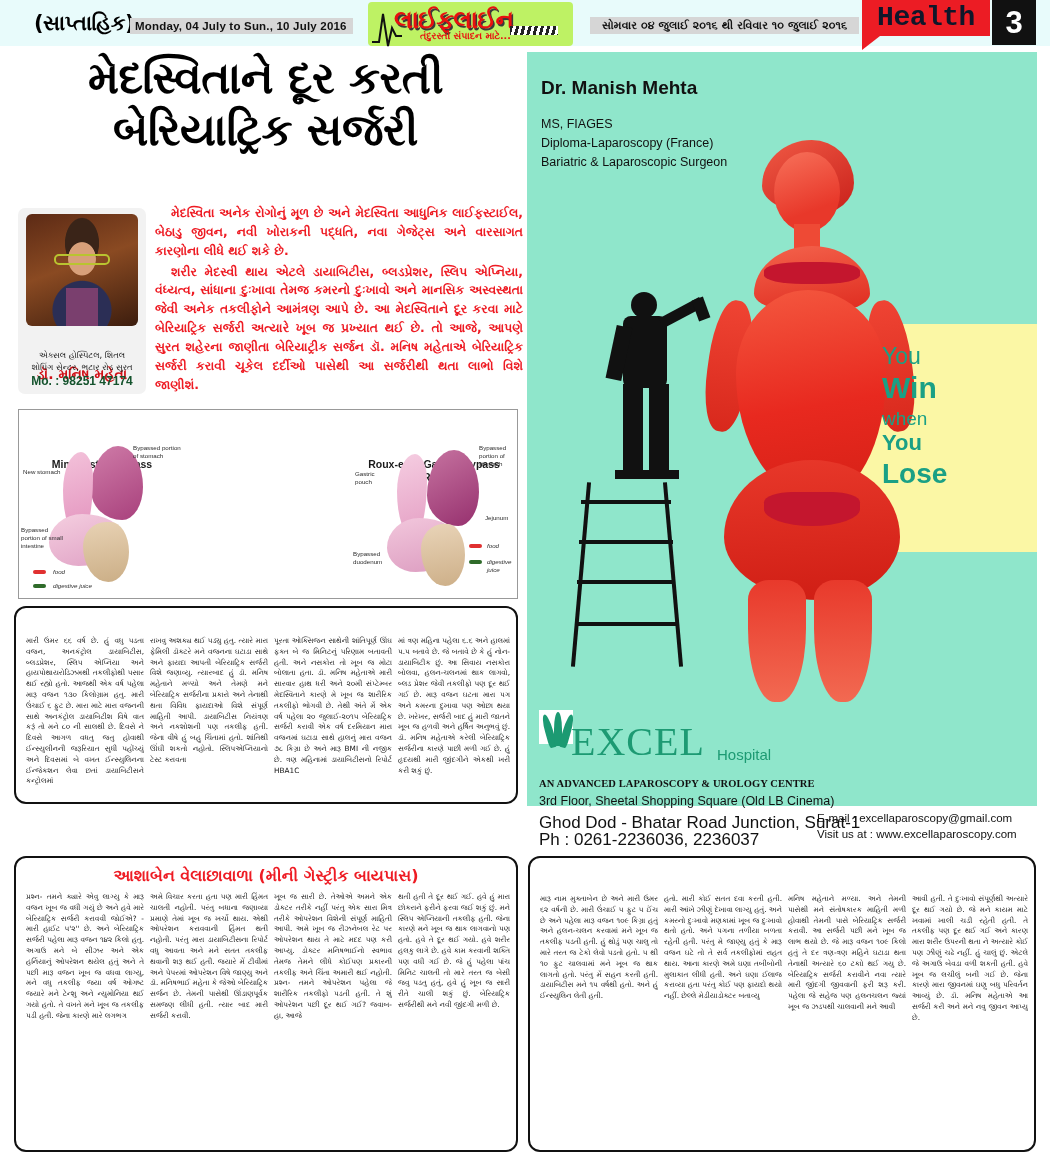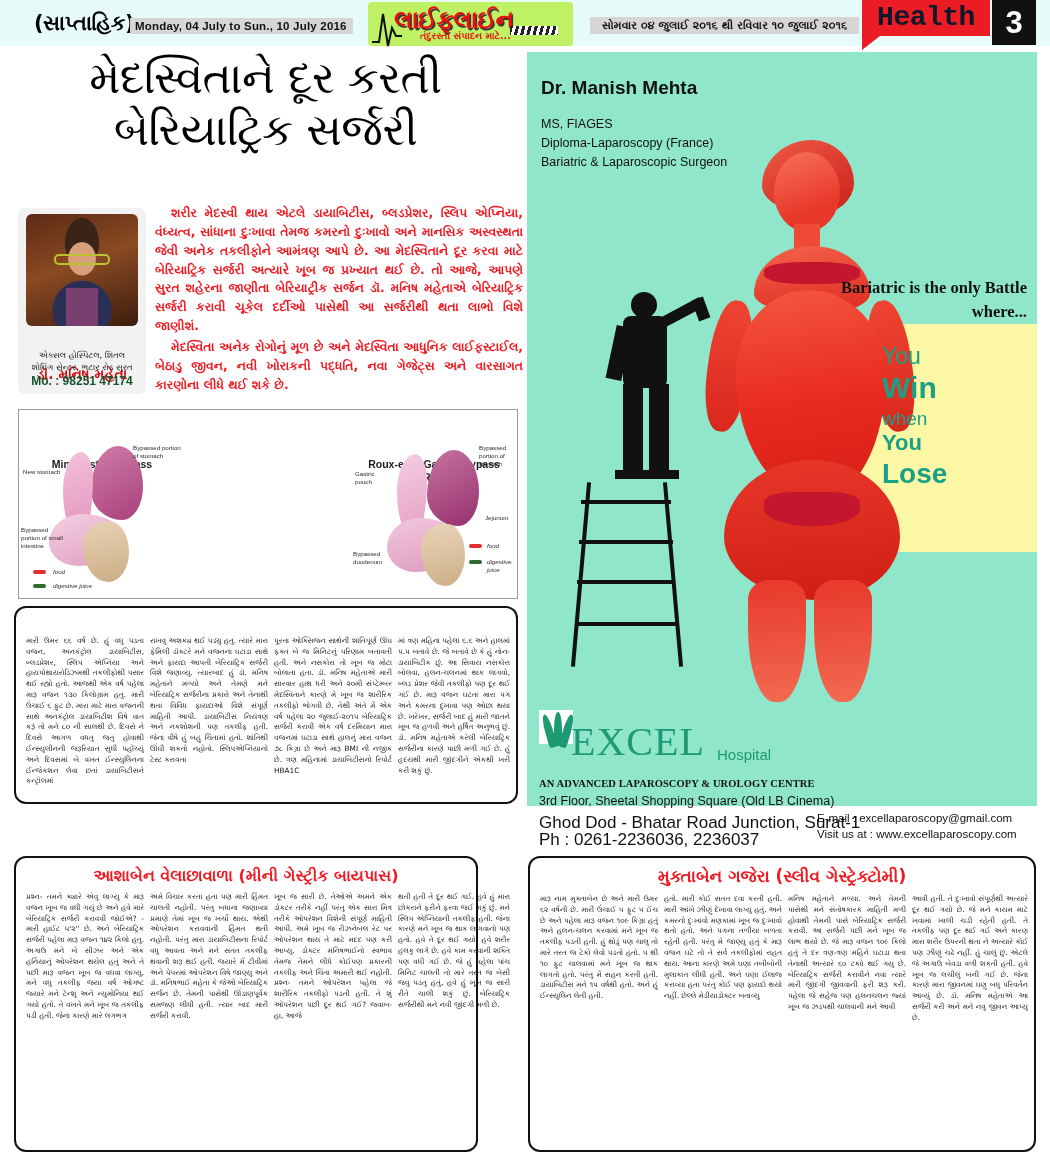--- a/index.html
+++ b/index.html
@@ -73,21 +73,21 @@
   .mh-pageno span {
     display: block; text-align: center; line-height: 45px;
     color: #fff; font-weight: bold; font-size: 31px;
   }
 
   
   .headline {
     position: absolute; left: 8px; top: 52px; width: 515px;
     text-align: center; color: #000;
     font-family: "DejaVu Sans", sans-serif;
-    font-size: 44px; font-weight: 400; line-height: 1.18;
+    font-size: 44px; font-weight: 700; line-height: 1.18;
     letter-spacing: -0.5px;
   }
 
   
   .doc-card {
     position: absolute; left: 18px; top: 208px; width: 128px; height: 186px;
     background: #f2f2f2; border-radius: 7px; overflow: hidden;
   }
   .doc-photo {
     position: absolute; left: 8px; top: 6px; width: 112px; height: 112px;
@@ -290,21 +290,21 @@
   
   #boxA { left: 14px; top: 606px; width: 504px; height: 198px; }
   #boxA .box-hd { top: 6px; font-size: 15px; }
   #boxA .col { top: 28px; height: 166px; }
   #boxA .c1 { left: 10px; width: 118px; }
   #boxA .c2 { left: 134px; width: 118px; }
   #boxA .c3 { left: 258px; width: 118px; }
   #boxA .c4 { left: 382px; width: 112px; }
 
   
-  #boxB { left: 14px; top: 856px; width: 464px; height: 296px; }
+  #boxB { left: 14px; top: 856px; width: 504px; height: 296px; }
   #boxB .box-hd { top: 8px; font-size: 16px; }
   #boxB .col { top: 34px; height: 256px; }
   #boxB .c1 { left: 10px; width: 118px; }
   #boxB .c2 { left: 134px; width: 118px; }
   #boxB .c3 { left: 258px; width: 118px; }
   #boxB .c4 { left: 382px; width: 112px; }
 
   
   #boxC { left: 528px; top: 856px; width: 508px; height: 296px; }
   #boxC .box-hd { top: 8px; font-size: 17px; }
@@ -353,22 +353,22 @@
     </div>
     <div class="doc-name">ડૉ. મનિષ મહેતા</div>
     <div class="doc-addr">
       <div>એક્સલ હોસ્પિટલ, શિતલ</div>
       <div>શોપિંગ સેન્ટર, ભટાર રોડ સુરત</div>
     </div>
     <div class="doc-mo">Mo. : 98251 47174</div>
   </div>
 
   <div class="intro">
+    <p>મેદસ્વિતા અનેક રોગોનું મૂળ છે અને મેદસ્વિતા આધુનિક લાઈફસ્ટાઈલ, બેઠાડુ જીવન, નવી ખોરાકની પદ્ધતિ, નવા ગેજેટ્સ અને વારસાગત કારણોના લીધે થઈ શકે છે.</p>
     <p>શરીર મેદસ્વી થાય એટલે ડાયાબિટીસ, બ્લડપ્રેશર, સ્લિપ એપ્નિયા, વંધ્યત્વ, સાંધાના દુઃખાવા તેમજ કમરનો દુઃખાવો અને માનસિક અસ્વસ્થતા જેવી અનેક તકલીફોને આમંત્રણ આપે છે. આ મેદસ્વિતાને દૂર કરવા માટે બેરિયાટ્રિક સર્જરી અત્યારે ખૂબ જ પ્રખ્યાત થઈ છે. તો આજે, આપણે સુરત શહેરના જાણીતા બેરિયાટ્રીક સર્જન ડૉ. મનિષ મહેતાએ બેરિયાટ્રિક સર્જરી કરાવી ચૂકેલ દર્દીઓ પાસેથી આ સર્જરીથી થતા લાભો વિશે જાણીશં.</p>
-    <p>મેદસ્વિતા અનેક રોગોનું મૂળ છે અને મેદસ્વિતા આધુનિક લાઈફસ્ટાઈલ, બેઠાડુ જીવન, નવી ખોરાકની પદ્ધતિ, નવા ગેજેટ્સ અને વારસાગત કારણોના લીધે થઈ શકે છે.</p>
   </div>
 
   <div class="diagram">
 
     <div class="dg-col" style="left:0;width:166px;">
       <div class="dg-title">Mini Gastric Bypass</div>
       <div class="stomach" style="left:72px;top:36px;width:52px;height:74px;background:linear-gradient(150deg,#cf7ca8,#a8407c);"></div>
       <div class="stomach" style="left:44px;top:42px;width:30px;height:86px;background:linear-gradient(160deg,#f3c2da,#e290bc);border-radius:60% 40% 45% 55%/45% 30% 70% 55%;"></div>
       <div class="stomach" style="left:30px;top:104px;width:74px;height:52px;background:linear-gradient(160deg,#f5cfe0,#dfa0c4);border-radius:45% 55% 60% 40%/55% 45% 55% 45%;"></div>
       <div class="stomach" style="left:64px;top:112px;width:46px;height:60px;background:linear-gradient(170deg,#e8d2b4,#cbae86);border-radius:50% 40% 45% 55%/40% 50% 50% 60%;"></div>
@@ -439,24 +439,20 @@
 
     <div class="ladder">
       <div class="rail" style="left:8px;top:0;transform:rotate(5deg);"></div>
       <div class="rail" style="left:100px;top:0;transform:rotate(-5deg);"></div>
       <div class="rung" style="left:10px;top:18px;width:90px;"></div>
       <div class="rung" style="left:8px;top:58px;width:94px;"></div>
       <div class="rung" style="left:6px;top:98px;width:98px;"></div>
       <div class="rung" style="left:4px;top:140px;width:102px;"></div>
     </div>
 
-    <div class="pr-tag">
-      <div>Bariatric is the only Battle</div>
-      <div>where...</div>
-    </div>
 
     <div class="pr-win">
       <div class="l1">You</div>
       <div class="l2">Win</div>
       <div class="l3">when</div>
       <div class="l4">You</div>
       <div class="l5">Lose</div>
     </div>
 
     <div class="excel-logo">
@@ -488,21 +484,20 @@
 - મારી હાઈટ ૫'૨'' છે. અને બેરિયાટ્રિક સર્જરી પહેલા મારૂ વજન ૧૪૨ કિલો હતુ. અગાઉ મને બે સીઝર અને એક હર્નિયાનું ઓપરેશન થયેલ હતું અને તે પછી મારૂ વજન ખૂબ જ વધવા લાગ્યુ, મને વધુ તકલીફ જયા વર્ષ ઓગષ્ટ જયારે મને ટેન્શુ અને ન્યુમોનિયા થઈ ગયો હતો. તે વખતે મને ખૂબ જ તકલીફ પડી હતી. જેના કારણે મારે લગભગ</div>
     <div class="col c2">અમે વિચાર કરતા હતા પણ મારી હિંમત ચાલતી નહોતી. પરંતુ બધાના જણાવ્યા પ્રમાણે તેમાં ખૂબ જ ખર્ચો થાય. એથી ઓપરેશન કરાવવાની હિંમત થતી નહોતી. પરંતુ મારા ડાયાબિટીસના રિપોર્ટ વધુ આવતા અને મને સતત તકલીફ થવાની શરૂ થઈ હતી. જયારે મેં ટીવીમાં અને પેપરમાં ઓપરેશન વિષે જાણ્યુ અને ડૉ. મનિષભાઈ મહેતા કે જેઓ બેરિયાટ્રિક સર્જન છે. તેમની પાસેથી ઊંડાણપૂર્વક સમજણ લીધી હતી. ત્યાર બાદ મારી સર્જરી કરાવી.</div>
     <div class="col c3">ખૂબ જ સારી છે. તેઓએ અમને એક ડોક્ટર તરીકે નહીં પરંતુ એક સારા મિત્ર તરીકે ઓપરેશન વિશેની સંપૂર્ણ માહિતી આપી. અમે ખૂબ જ રીઝનેબલ રેટ પર ઓપરેશન થાય તે માટે મદદ પણ કરી આપ્યુ.
 ડોક્ટર મનિષભાઈનો સ્વભાવ તેમજ તેમને લીધે કોઈપણ પ્રકારની તકલીફ અને ચિંતા અમારી થઈ નહોતી.
 પ્રશ્ન- તમને ઓપરેશન પહેલા જે શારીરિક તકલીફો પડતી હતી. તે શું ઓપરેશન પછી દૂર થઈ ગઈ?
 જવાબ- હા, આજે</div>
     <div class="col c4">થતી હતી તે દૂર થઈ ગઈ. હવે હું મારા છોકરાને ફરીને ફરવા જઈ શકું છું. મને સ્લિપ એપ્નિયાની તકલીફ હતી. જેના કારણે મને ખૂબ જ થાક લાગવાનો પણ હતો. હવે તે દૂર થઈ ગયો. હવે શરીર હલકુ લાગે છે. હવે કામ કરવાની શક્તિ પણ વધી ગઈ છે. જે હું પહેલા પાંચ મિનિટ ચાલતી તો મારે તરત જ બેસી જવુ પડતુ હતું, હવે હું ખૂબ જ સારી રીતે ચાલી શકું છું. બેરિયાટ્રિક સર્જરીથી મને નવી જીંદગી મળી છે.</div>
   </div>
 
   <div class="box" id="boxC">
-    <div class="box-hd">મુક્તાબેન ગજેરા (સ્લીવ ગેસ્ટ્રેક્ટોમી)</div>
     <div class="col c1">મારૂ નામ મુક્તાબેન છે અને મારી ઉંમર ૬૨ વર્ષની છે. મારી ઉંચાઈ ૫ ફુટ ૫ ઈંચ છે અને પહેલા મારૂ વજન ૧૦૯ કિગ્રા હતું અને હલન-ચલન કરવામાં મને ખૂબ જ તકલીફ પડતી હતી. હું થોડું પણ ચાલુ તો મારે તરત જ ટેકો લેવો પડતો હતો. ૫ થી ૧૦ ફુટ ચાલવામાં મને ખૂબ જ થાક લાગતો હતો. પરંતુ મેં સહન કરતી હતી. ડાયાબિટીસ મને ૧૫ વર્ષથી હતો. અને હું ઈન્સ્યુલિન લેતી હતી.</div>
     <div class="col c2">હતો. મારી કોઈ સતત દવા કરતી હતી. મારી આંખે ઝીણું દેખાવા લાગ્યુ હતું. અને કમરનો દુઃખાવો મણકામાં ખૂબ જ દુઃખાવો થતો હતો. અને પગના તળીયા બળતા રહેતી હતી. પરંતુ મે જાણ્યુ હતું કે મારૂ વજન ઘટે તો તે સર્વ તકલીફોમાં રાહત થાય. આના કારણે અમે ઘણા તબીબોની મુલાકાત લીધી હતી. અને ઘણા ઈલાજ કરાવ્યા હતા પરંતુ કોઈ પણ ફાયદો થયો નહીં.
 છેલ્લે મેડીયાડોક્ટર બતાવ્યુ</div>
     <div class="col c3">મનિષ મહેતાને મળ્યા. અને તેમની પાસેથી મને સંતોષકારક માહિતી મળી હોવાથી તેમની પાસે બેરિયાટ્રિક સર્જરી કરાવી. આ સર્જરી પછી મને ખૂબ જ લાભ થયો છે. જે મારૂ વજન ૧૦૯ કિલો હતું તે દર ત્રણ-ત્રણ મહિને ઘટાડા થતા તેનાથી અત્યારે ૬૦ ટકાો થઈ ગયુ છે. બેરિયાટ્રિક સર્જરી કરાવીને નવા ત્યારે મારી જીંદગી જીવવાની ફરી શરૂ કરી. પહેલા જે સહેજ પણ હલનચલન જ્યાં ખૂબ જ ઝડપથી ચાલવાની મને આવી</div>
     <div class="col c4">આવી હતી. તે દુઃખાવો સંપૂર્ણથી અત્યારે દૂર થઈ ગયો છે. જે મને કાયમ માટે ખવામાં ખાલી ચડી રહેતી હતી. તે તકલીફ પણ દૂર થઈ ગઈ અને કારણ મારા શરીર ઉપરની થતા ને અત્યારે કોઈ પણ ઝીણું ચઢે નહીં. હું ચાલું છું. એટલે જે અગાઉ બેવડા વળી શકતી હતી. હવે ખૂબ જ લચીલું બની ગઈ છે. જેના કારણે મારા જીવનમાં ઘણુ બધુ પરિવર્તન આવ્યું છે. ડૉ. મનિષ મહેતાએ આ સર્જરી કરી અને મને નવુ જીવન આપ્યુ છે.</div>
   </div>
 
 </div>
 
 </body></html>

